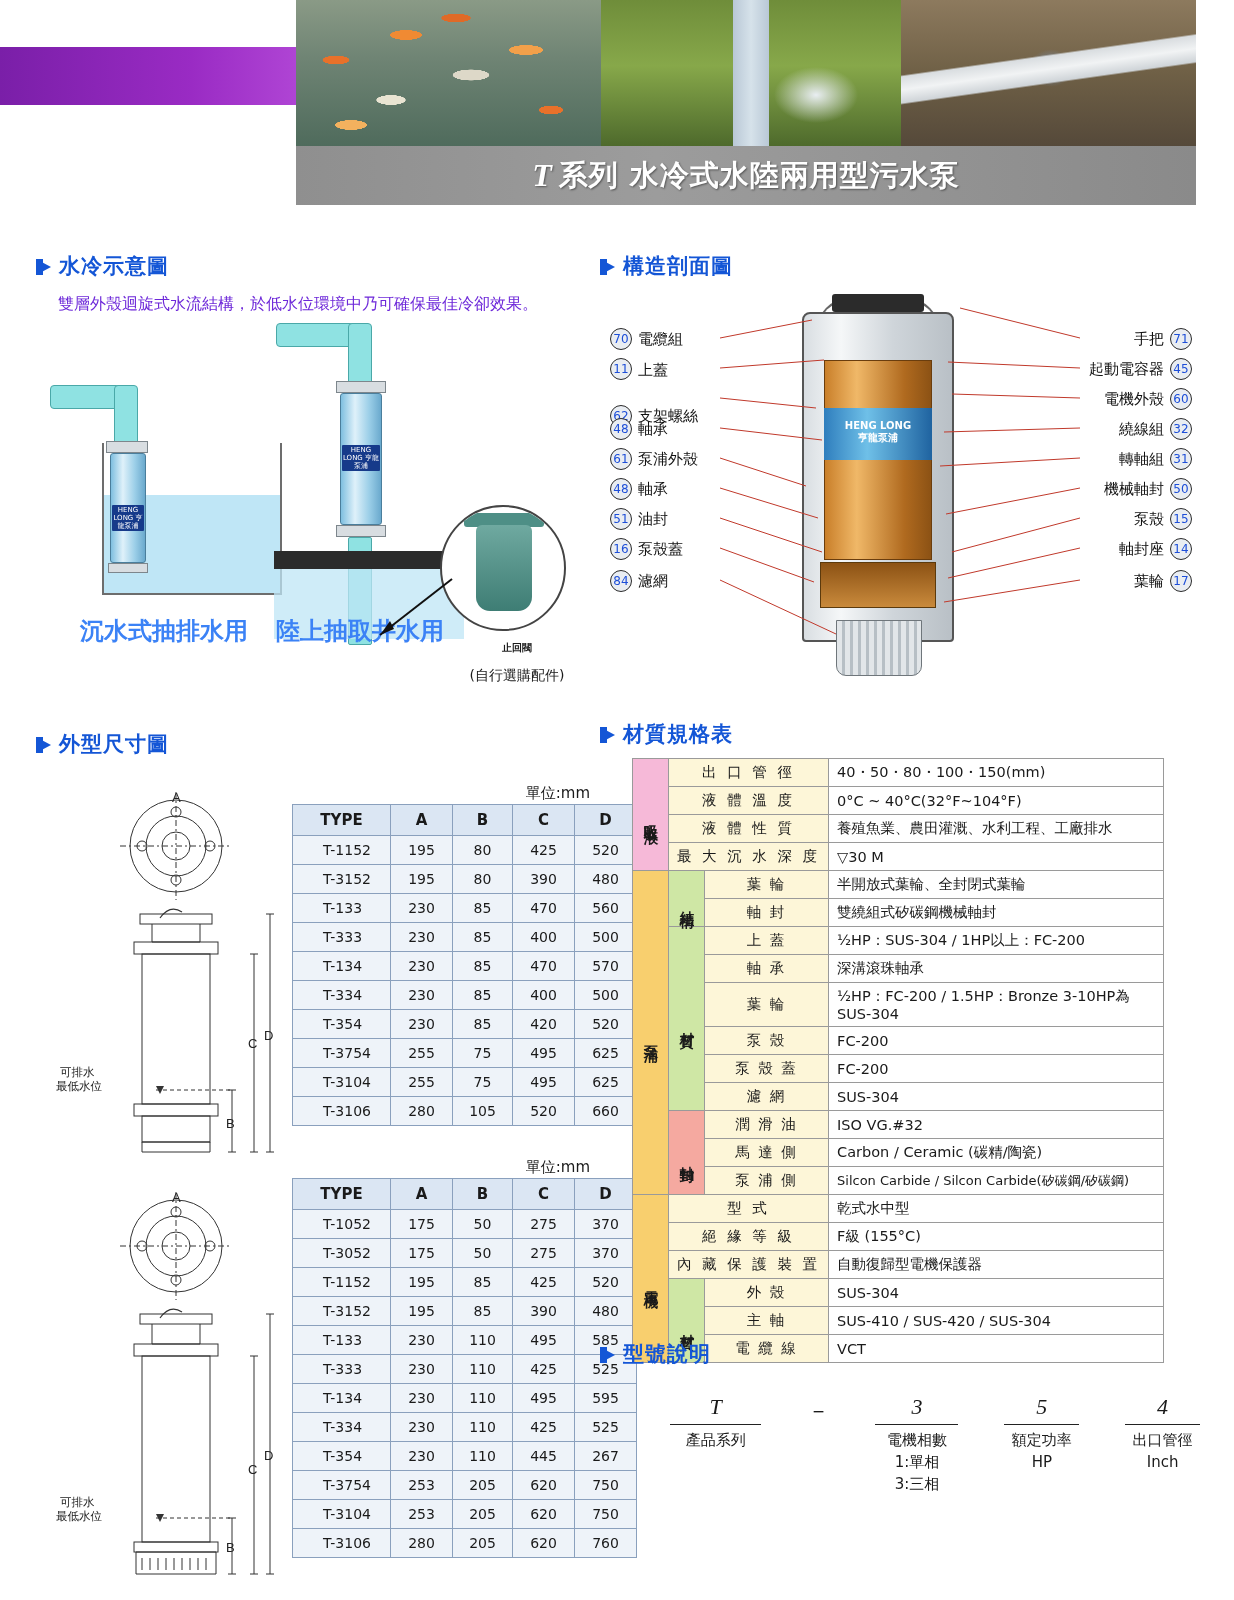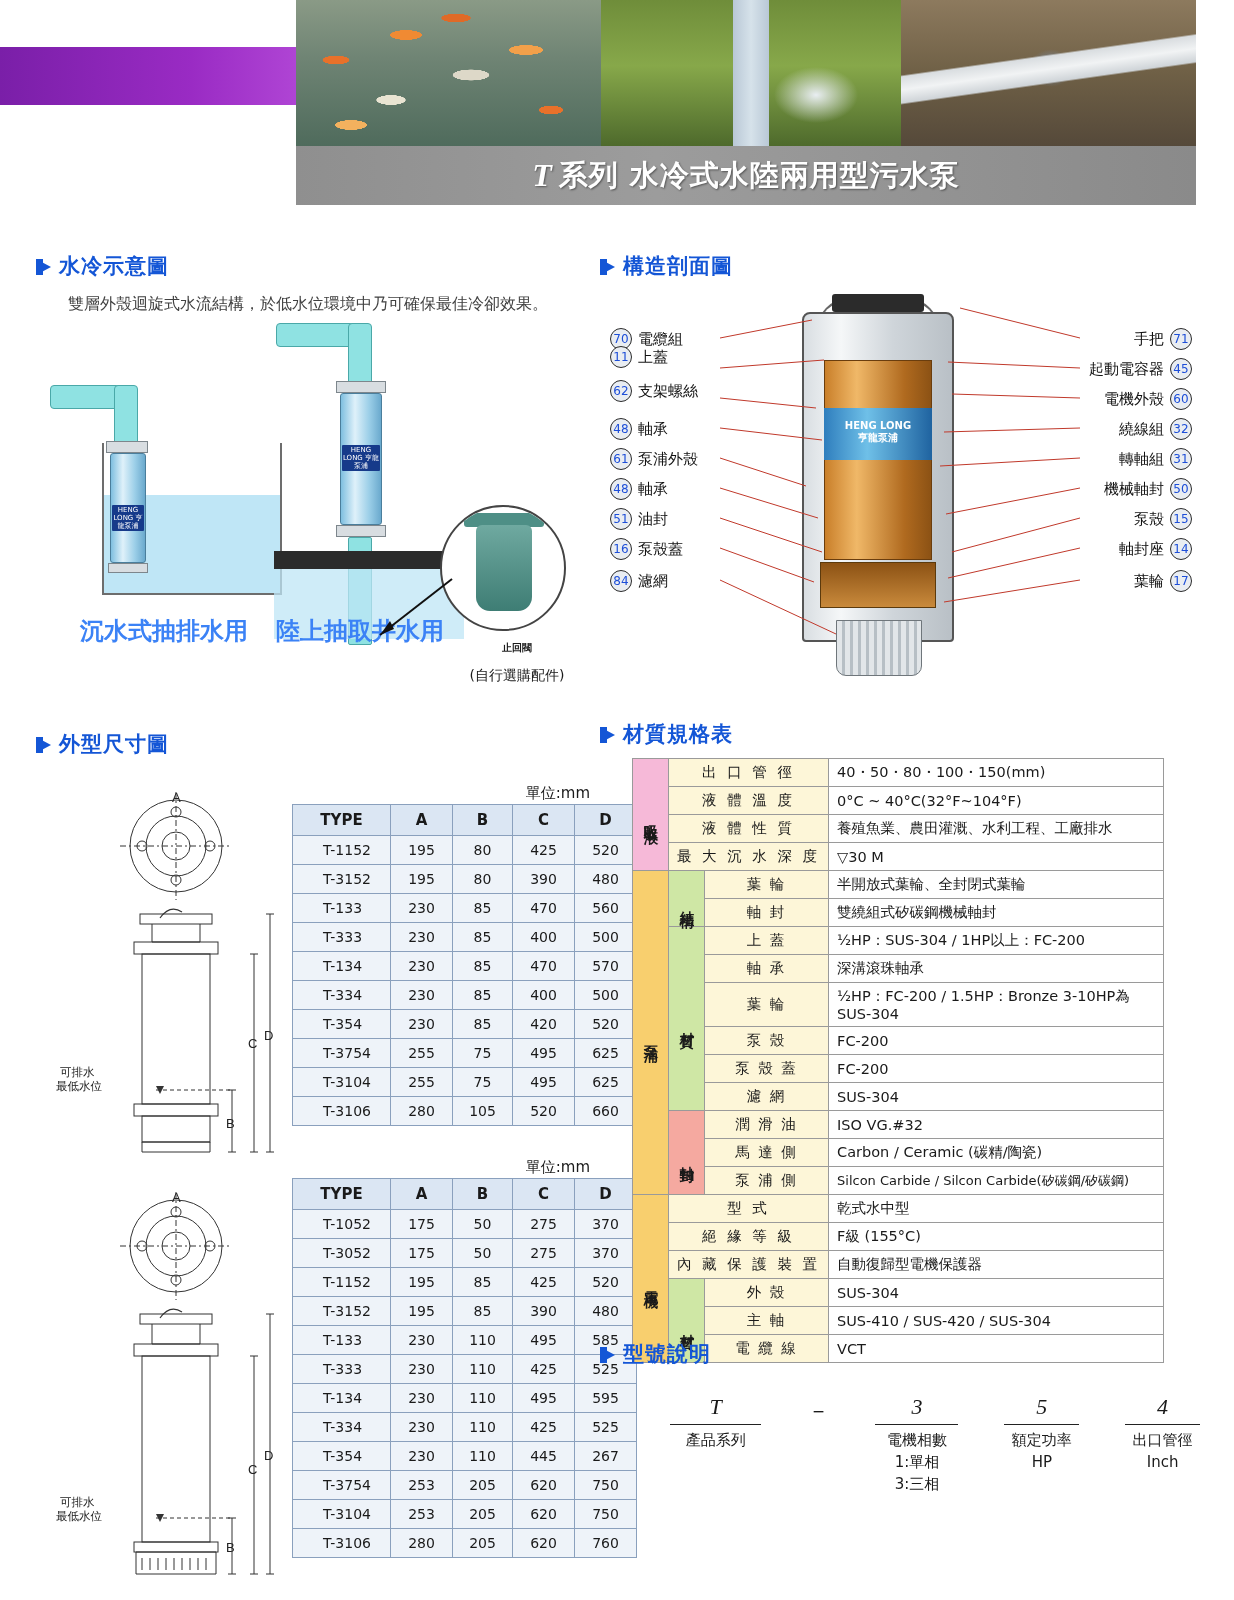--- a/index.html
+++ b/index.html
@@ -54,21 +54,21 @@
   .sec-head { display:flex; align-items:center; gap:8px; }
   .sec-head .flag {
     width:0;height:0;border-left:15px solid #1456d6;border-top:8px solid transparent;
     border-bottom:8px solid transparent; position:relative; top:1px;
   }
   .sec-head .flag::after{content:"";position:absolute;left:-15px;top:-8px;width:7px;height:16px;background:#1456d6;}
   .sec-head .txt { color:#1456d6; font-size:21px; font-weight:bold; letter-spacing:1px; }
 
   
   .blk-cool { position:absolute; left:36px; top:252px; width:560px; }
-  .cool-desc { margin:12px 0 0 22px; width:500px; font-size:16px; line-height:1.55; color:#404040;text-align:center; }
+  .cool-desc { margin:12px 0 0 22px; width:500px; font-size:16px; line-height:1.55; color:#6d28d9; }
   .cool-art { position:relative; margin-top:6px; height:400px; }
 
   .tank { position:absolute; border:2px solid #6d6d6d; }
   .tank-water { position:absolute; background:#bfe6f6; }
   .tank-base { position:absolute; background:#2b2b2b; }
   .pump-body { position:absolute; background:linear-gradient(90deg,#7fbfe0,#dff1fa 35%,#9ccfe8 70%,#6aa9cd);
     border:1px solid #4a7e9c; }
   .pump-logo { position:absolute; background:#163a8a; color:#fff; font-size:7px; text-align:center;
     line-height:1.15; padding:1px 0; border-radius:1px; }
   .pipe { position:absolute; background:#8fe2e2; border:1px solid #4aa8a8; }
@@ -249,25 +249,25 @@
         <line x1="480" y1="228" x2="352" y2="262"></line>
         <line x1="480" y1="258" x2="348" y2="288"></line>
         <line x1="480" y1="290" x2="344" y2="312"></line>
       </g>
     </svg>
 
     <div class="lbl" style="left:10px;top:38px;">
         <span class="num">70</span>
         <span>電纜組</span>
       </div>
-    <div class="lbl" style="left:10px;top:56px;">
+    <div class="lbl" style="left:10px;top:68px;align-items:flex-end;">
         <span class="num">11</span>
         <span>上蓋</span>
       </div>
-    <div class="lbl" style="left:10px;top:90px;">
+    <div class="lbl" style="left:10px;top:115px;">
         <span class="num">62</span>
         <span>支架螺絲</span>
       </div>
     <div class="lbl" style="left:10px;top:128px;">
         <span class="num">48</span>
         <span>軸承</span>
       </div>
     <div class="lbl" style="left:10px;top:158px;">
         <span class="num">61</span>
         <span>泵浦外殼</span>

